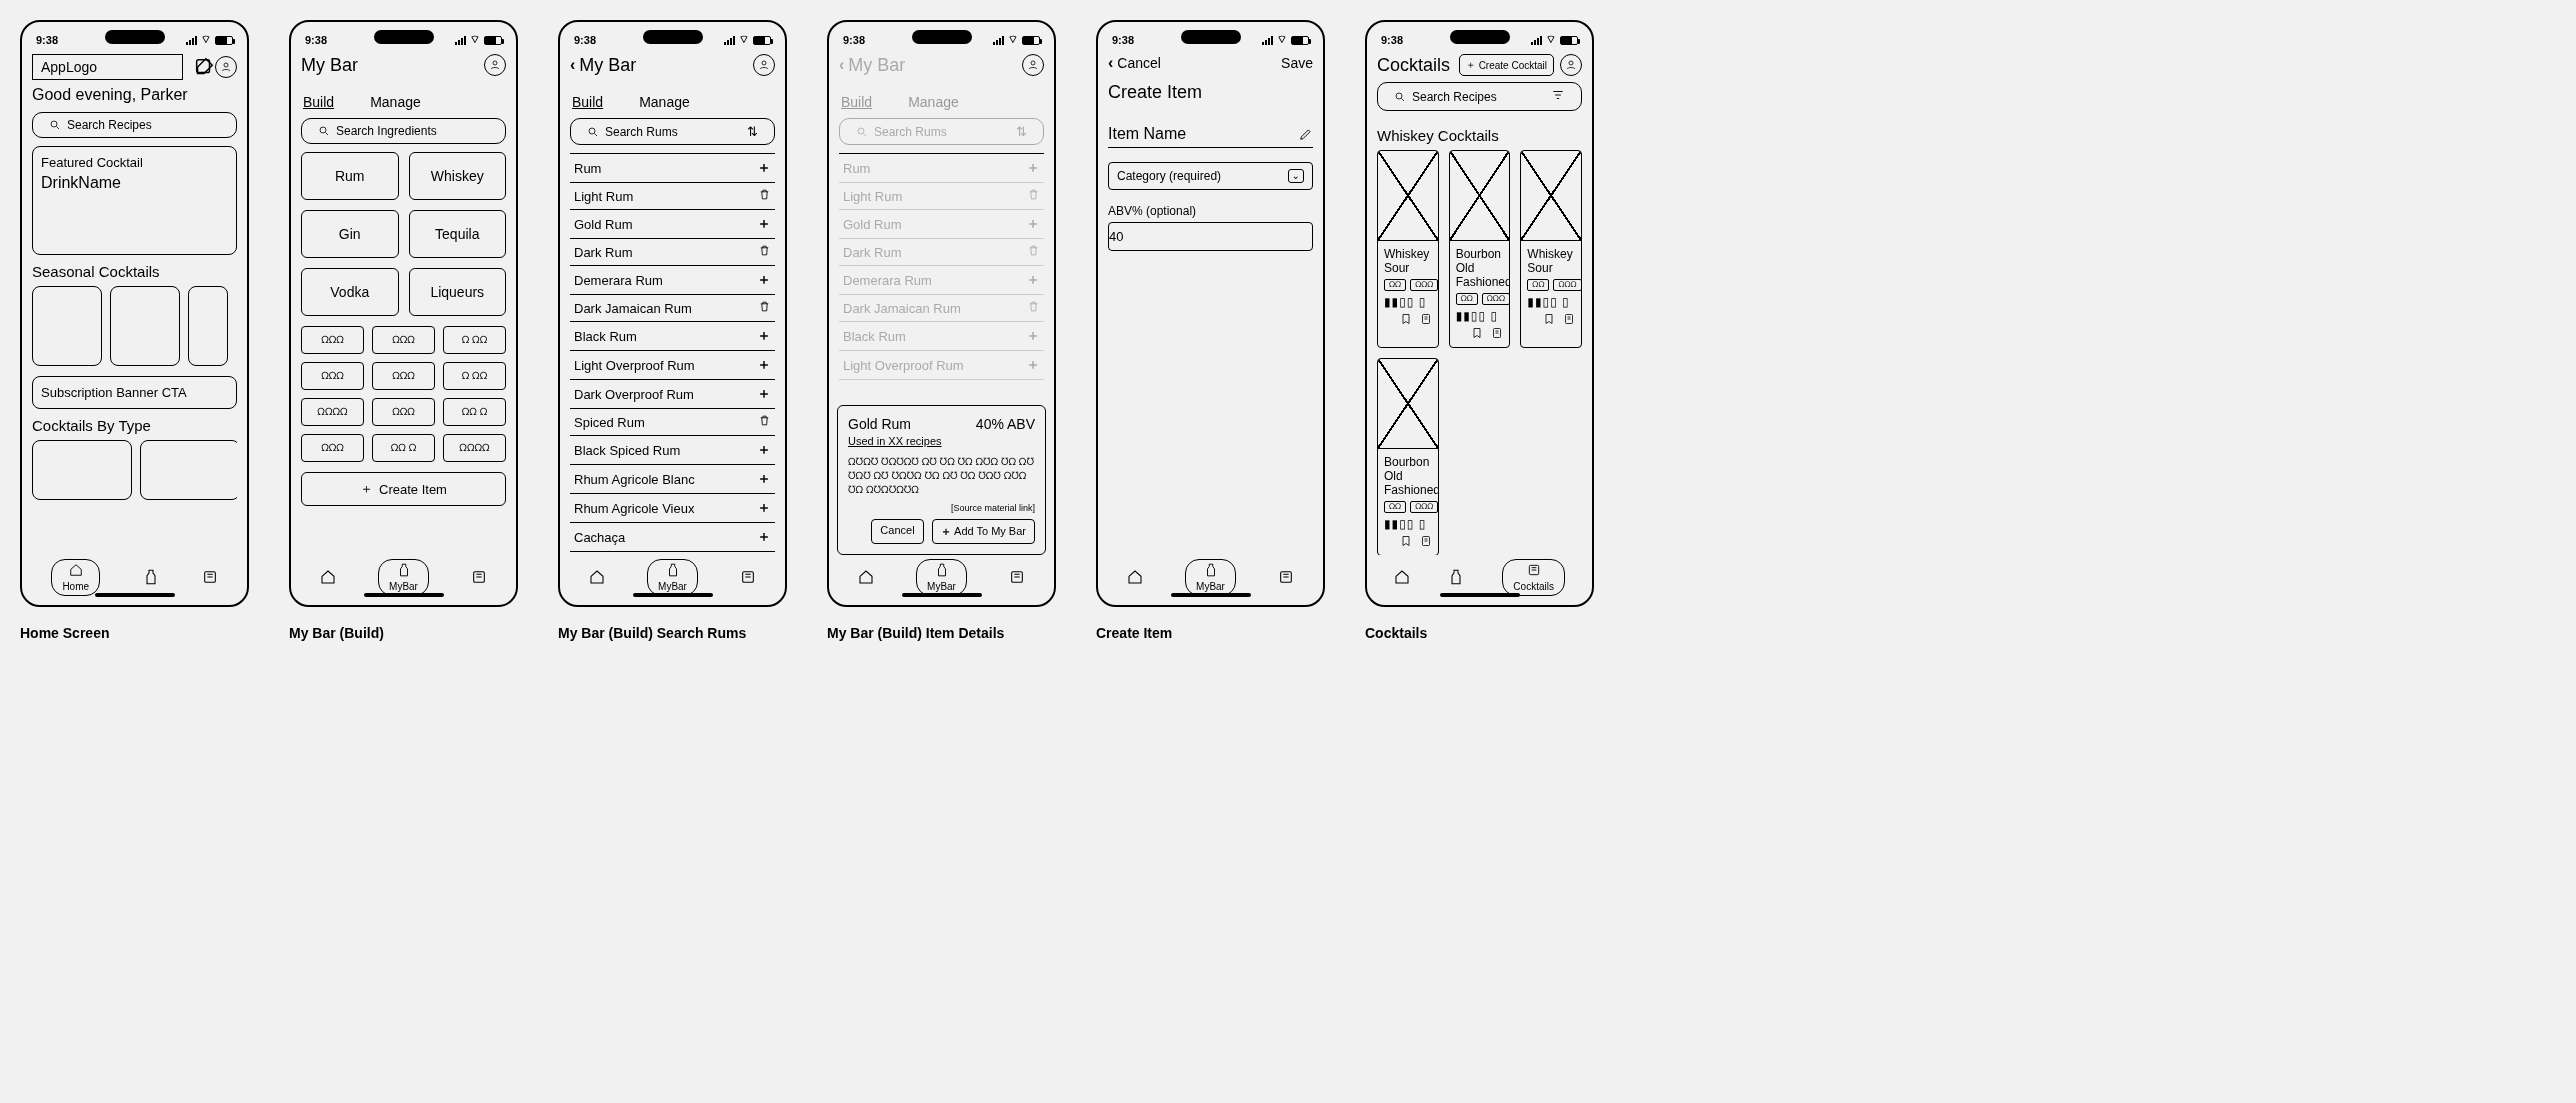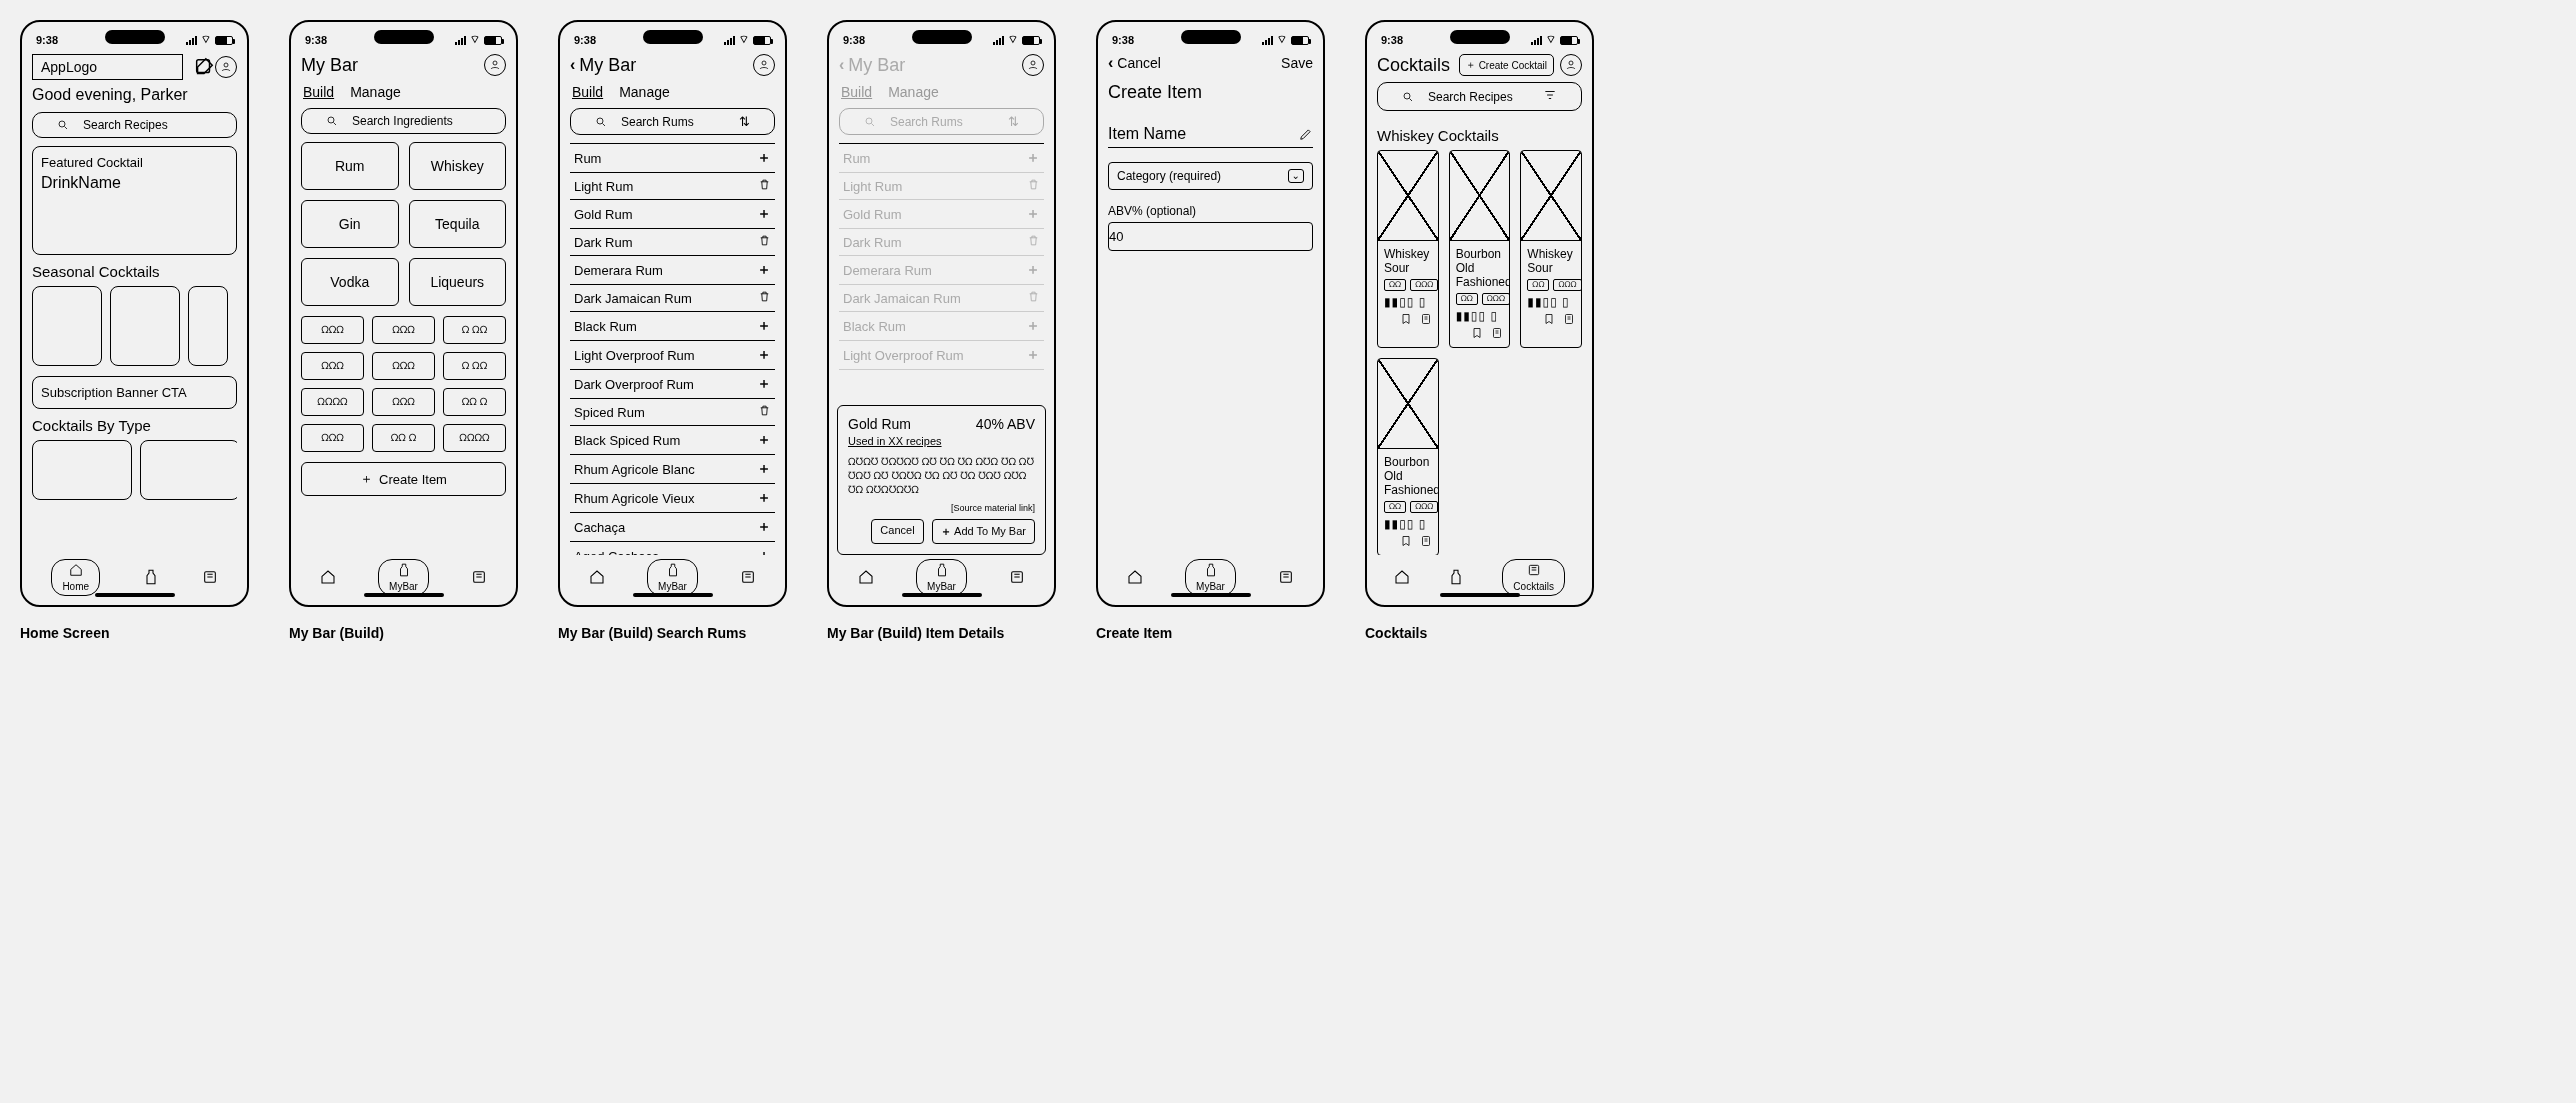--- a/index.html
+++ b/index.html
@@ -68,28 +68,28 @@
   .hdr { display:flex; justify-content:space-between; align-items:center; margin-bottom:6px; }
   .title { font-size: 18px; }
   .title.sm { font-size: 16px; }
   .avatar { width:22px; height:22px; border:1.5px solid #000; border-radius:50%; display:flex; align-items:center; justify-content:center;}
   .avatar svg { width:12px; height:12px; }
 
   .iconbtn { width:22px; height:22px; display:inline-flex; align-items:center; justify-content:center; }
 
   .logo-box { border:1.5px solid #000; padding:4px 8px; font-size:14px; flex:1; margin-right:10px; background:#fff0; }
 
-  .tabs { display:flex; gap:16px; margin: 2px 0 8px 2px; font-size:14px; }
+  .tabs { display:flex; gap:36px; margin: 12px 0 8px 2px; font-size:14px; }
   .tab.active { text-decoration: underline; }
   .tab.dim { color:#999; }
 
   .search {
     border:1.5px solid #000; border-radius:10px;
-    display:flex; align-items:center; gap:14px;
-    padding:5px 24px; font-size:12px; margin-bottom:8px;
+    display:flex; align-items:center; gap:6px;
+    padding:5px 16px; font-size:12px; margin-bottom:8px;
     background:#f1f1f1;
   }
   .search.dim { border-color:#aaa; color:#aaa; }
   .search .sort { margin-left:auto; font-size:13px; }
 
   .section { font-size:15px; margin:8px 0 6px 0; }
 
   .card {
     border:1.5px solid #000; border-radius:8px;
     padding:8px; font-size:13px; background:#f1f1f1;

